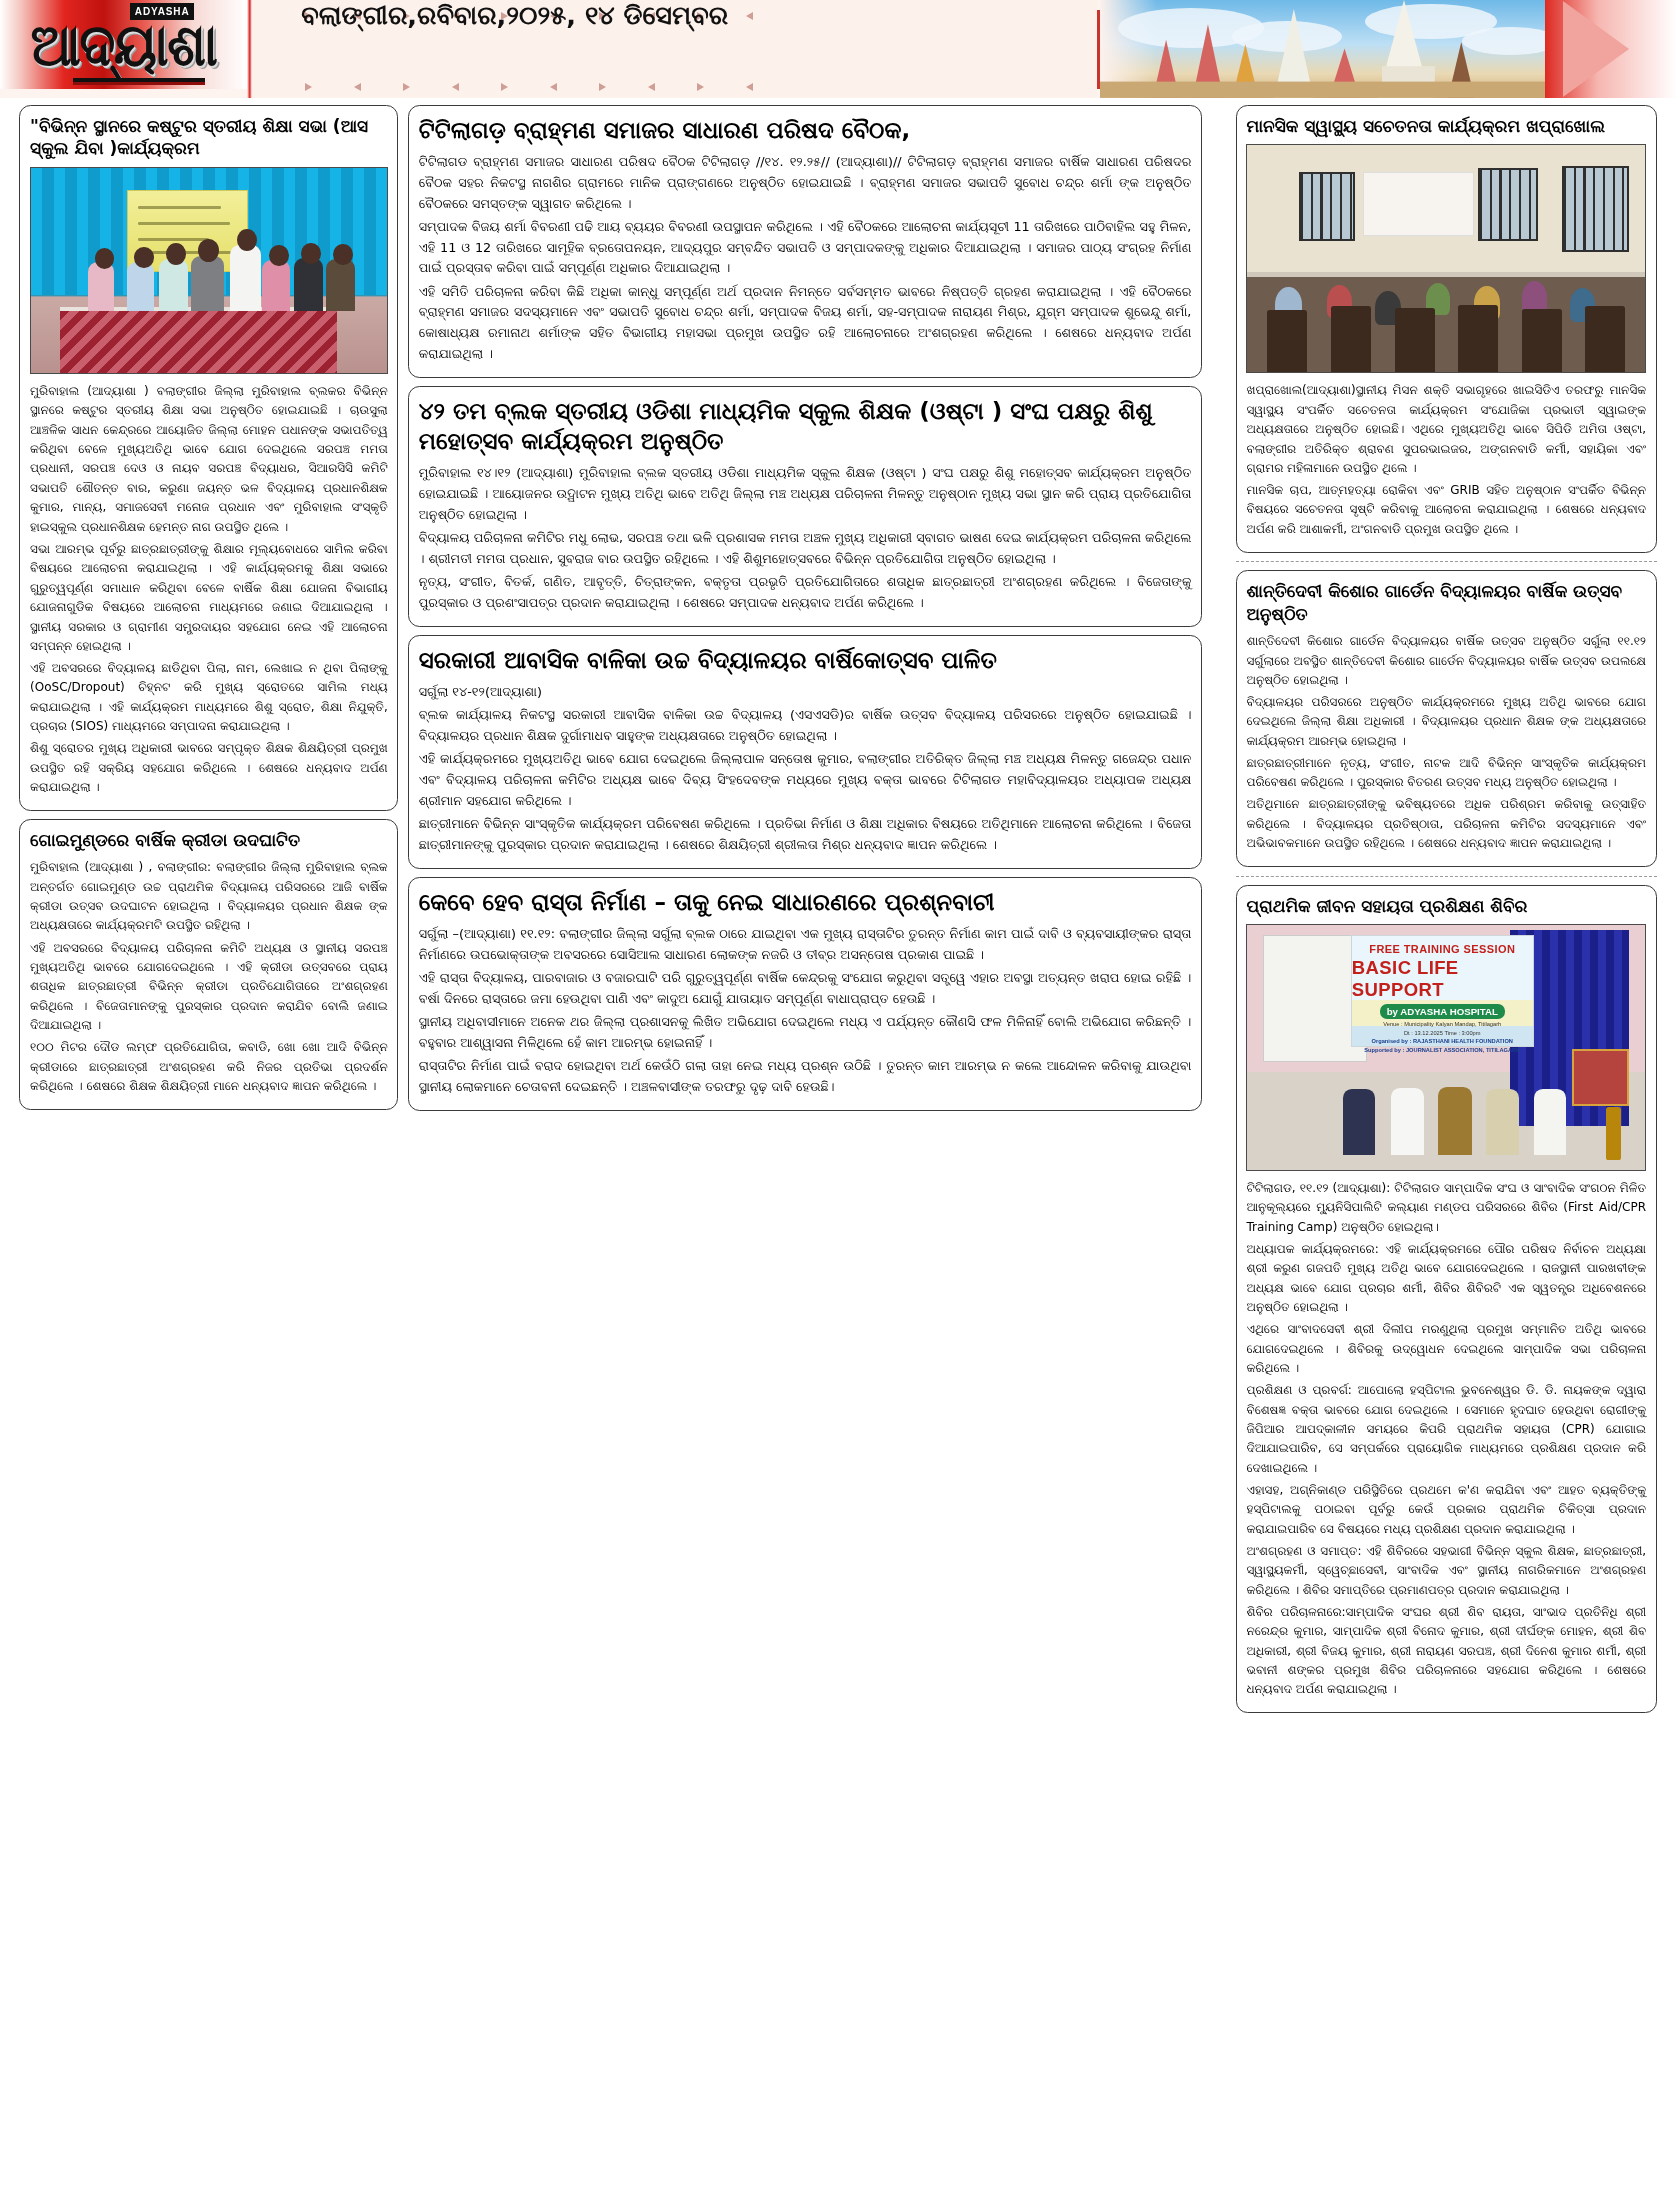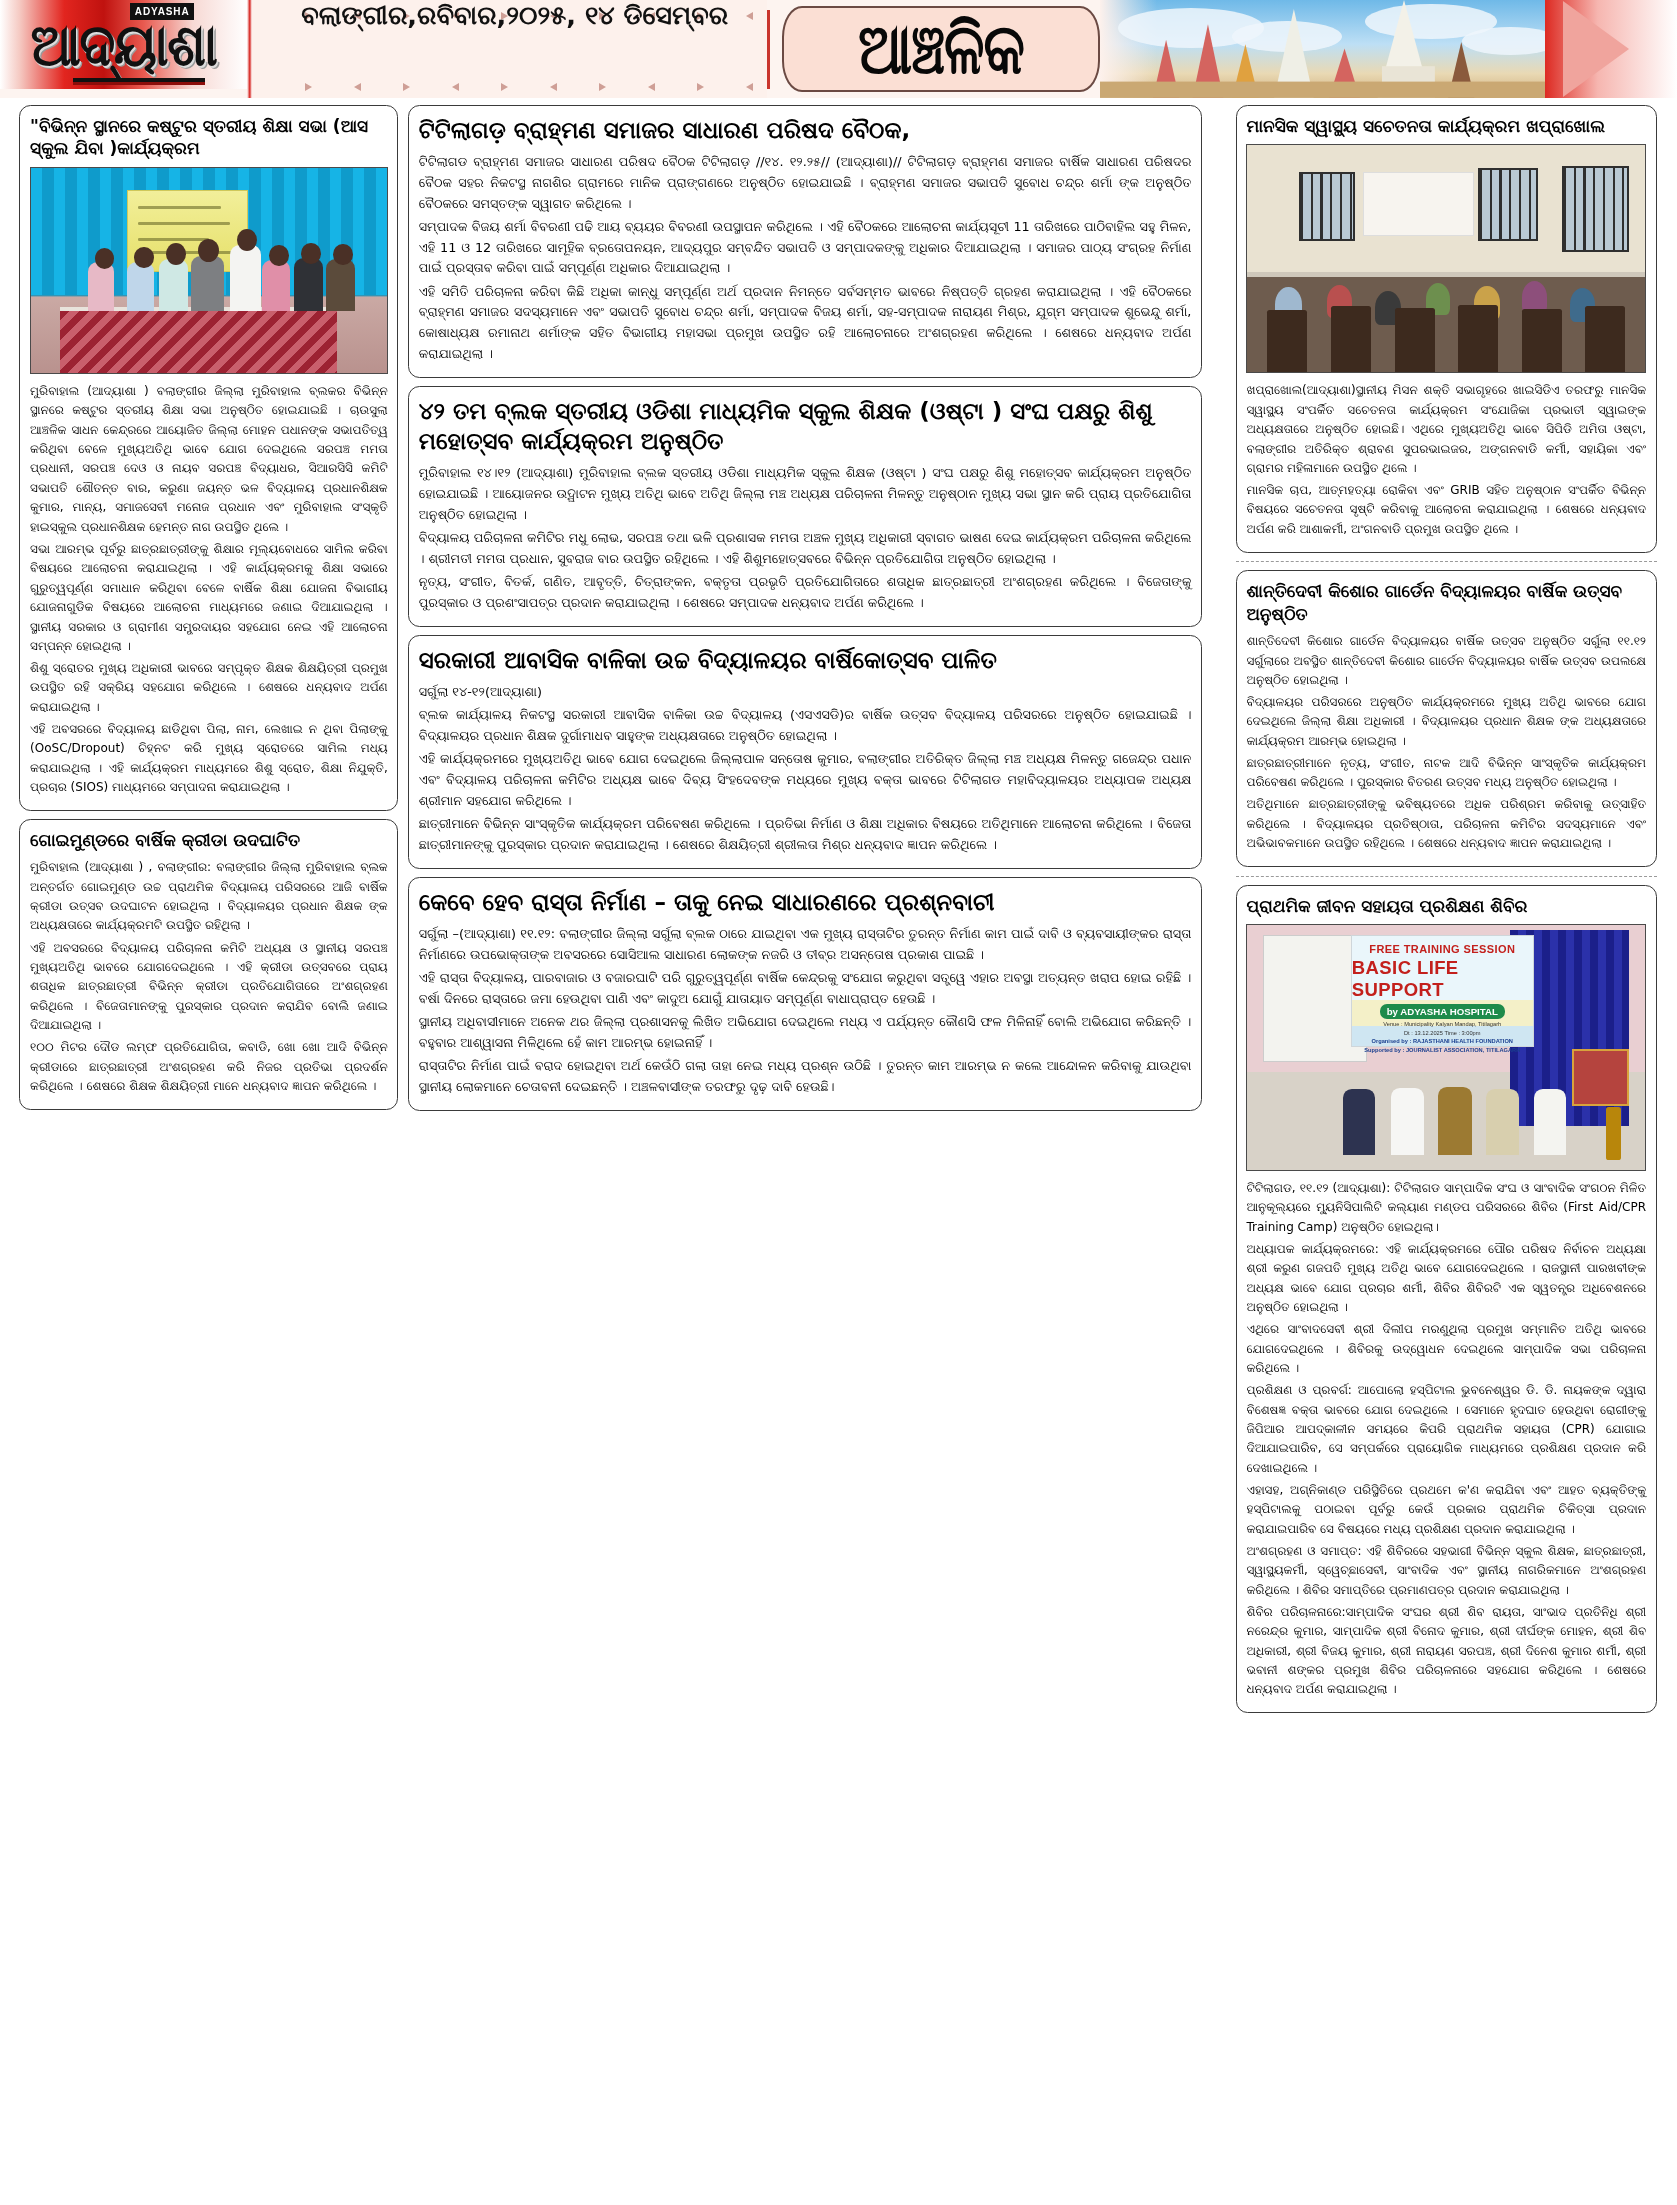--- a/index.html
+++ b/index.html
@@ -288,23 +288,20 @@
         <i class="tri"></i>
         <i class="tri rev"></i>
       <i class="tri"></i>
         <i class="tri rev"></i>
     </div>
     <span class="date-text">ବଲାଙ୍ଗୀର,ରବିବାର,୨୦୨୫, ୧୪ ଡିସେମ୍ବର</span>
   </div>
 
   <div class="plate-sep"></div>
 
-  <div class="nameplate">
-    <span class="nameplate-text">ଆଞ୍ଚଳିକ</span>
-  </div>
 
   <div class="temple">
     <span class="fade-left"></span>
     <span class="cloud c1"></span>
       <span class="cloud c2"></span>
     <span class="cloud c3"></span>
       <span class="cloud c4"></span>
     <svg width="445" height="98" style="position:absolute;bottom:0;left:0" viewBox="0 0 1010 222">
       <polygon points="120,222 150,90 180,222" fill="#d4645f"></polygon>
       <polygon points="210,222 245,55 280,222" fill="#d4645f"></polygon>
@@ -353,22 +350,22 @@
           <span class="person" style="left:65%;width:28px;height:51px;background:#e08fa8;"></span>
           <span class="head-d" style="left:67%;bottom:calc(30% + 45px);width:19.4px;height:21px;"></span>
           <span class="person" style="left:74%;width:29px;height:53px;background:#2f3136;"></span>
           <span class="head-d" style="left:76%;bottom:calc(30% + 47px);width:19.4px;height:21px;"></span>
           <span class="person" style="left:83%;width:29px;height:52px;background:#5b4b3b;"></span>
           <span class="head-d" style="left:85%;bottom:calc(30% + 46px);width:19.4px;height:21px;"></span>
         </div>
 
         <p class="body">ମୁରିବାହାଲ (ଆଦ୍ୟାଶା ) ବଲାଙ୍ଗୀର ଜିଲ୍ଲା ମୁରିବାହାଲ ବ୍ଲକର ବିଭିନ୍ନ ସ୍ଥାନରେ କଷ୍ଟୁର ସ୍ତରୀୟ ଶିକ୍ଷା ସଭା ଅନୁଷ୍ଠିତ ହୋଇଯାଇଛି । ଚାଉସୁଲା ଆଞ୍ଚଳିକ ସାଧନ କେନ୍ଦ୍ରରେ ଆୟୋଜିତ ଜିଲ୍ଲା ମୋହନ ପଧାନଙ୍କ ସଭାପତିତ୍ୱ କରିଥିବା ବେଳେ ମୁଖ୍ୟଅତିଥି ଭାବେ ଯୋଗ ଦେଇଥିଲେ ସରପଞ୍ଚ ମମତା ପ୍ରଧାନୀ, ସରପଞ୍ଚ ଦେଓ ଓ ନାୟବ ସରପଞ୍ଚ ବିଦ୍ୟାଧର, ସିଆରସିସି କମିଟି ସଭାପତି ଶୌତନ୍ତ ବାର, କରୁଣା ଜୟନ୍ତ ଭଳ ବିଦ୍ୟାଳୟ ପ୍ରଧାନଶିକ୍ଷକ କୁମାର, ମାନ୍ୟ, ସମାଜସେବୀ ମନୋଜ ପ୍ରଧାନ ଏବଂ ମୁରିବାହାଲ ସଂସ୍କୃତି ହାଇସ୍କୁଲ ପ୍ରଧାନଶିକ୍ଷକ ହେମନ୍ତ ନାଗ ଉପସ୍ଥିତ ଥିଲେ ।</p>
         <p class="body">ସଭା ଆରମ୍ଭ ପୂର୍ବରୁ ଛାତ୍ରଛାତ୍ରୀଙ୍କୁ ଶିକ୍ଷାର ମୂଲ୍ୟବୋଧରେ ସାମିଲ କରିବା ବିଷୟରେ ଆଲୋଚନା କରାଯାଇଥିଲା । ଏହି କାର୍ଯ୍ୟକ୍ରମକୁ ଶିକ୍ଷା ସଭାରେ ଗୁରୁତ୍ୱପୂର୍ଣ୍ଣ ସମାଧାନ କରିଥିବା ବେଳେ ବାର୍ଷିକ ଶିକ୍ଷା ଯୋଜନା ବିଭାଗୀୟ ଯୋଜନାଗୁଡିକ ବିଷୟରେ ଆଲୋଚନା ମାଧ୍ୟମରେ ଜଣାଇ ଦିଆଯାଇଥିଲା । ସ୍ଥାନୀୟ ସରକାର ଓ ଗ୍ରାମୀଣ ସମ୍ପ୍ରଦାୟର ସହଯୋଗ ନେଇ ଏହି ଆଲୋଚନା ସମ୍ପନ୍ନ ହୋଇଥିଲା ।</p>
+        <p class="body">ଏହି ଅବସରରେ ବିଦ୍ୟାଳୟ ଛାଡିଥିବା ପିଲା, ନାମ, ଲେଖାଇ ନ ଥିବା ପିଲାଙ୍କୁ (OoSC/Dropout) ଚିହ୍ନଟ କରି ମୁଖ୍ୟ ସ୍ରୋତରେ ସାମିଲ ମଧ୍ୟ କରାଯାଇଥିଲା । ଏହି କାର୍ଯ୍ୟକ୍ରମ ମାଧ୍ୟମରେ ଶିଶୁ ସ୍ରୋତ, ଶିକ୍ଷା ନିଯୁକ୍ତି, ପ୍ରଚାର (SIOS) ମାଧ୍ୟମରେ ସମ୍ପାଦନା କରାଯାଇଥିଲା ।</p>
         <p class="body">ଶିଶୁ ସ୍ରୋତର ମୁଖ୍ୟ ଅଧିକାରୀ ଭାବରେ ସମ୍ପୃକ୍ତ ଶିକ୍ଷକ ଶିକ୍ଷୟିତ୍ରୀ ପ୍ରମୁଖ ଉପସ୍ଥିତ ରହି ସକ୍ରିୟ ସହଯୋଗ କରିଥିଲେ । ଶେଷରେ ଧନ୍ୟବାଦ ଅର୍ପଣ କରାଯାଇଥିଲା ।</p>
-        <p class="body">ଏହି ଅବସରରେ ବିଦ୍ୟାଳୟ ଛାଡିଥିବା ପିଲା, ନାମ, ଲେଖାଇ ନ ଥିବା ପିଲାଙ୍କୁ (OoSC/Dropout) ଚିହ୍ନଟ କରି ମୁଖ୍ୟ ସ୍ରୋତରେ ସାମିଲ ମଧ୍ୟ କରାଯାଇଥିଲା । ଏହି କାର୍ଯ୍ୟକ୍ରମ ମାଧ୍ୟମରେ ଶିଶୁ ସ୍ରୋତ, ଶିକ୍ଷା ନିଯୁକ୍ତି, ପ୍ରଚାର (SIOS) ମାଧ୍ୟମରେ ସମ୍ପାଦନା କରାଯାଇଥିଲା ।</p>
       </article>
 
       <article class="box">
         <h1 class="head">ଗୋଇମୁଣ୍ଡରେ ବାର୍ଷିକ କ୍ରୀଡା ଉଦଘାଟିତ</h1>
         <p class="body">ମୁରିବାହାଲ (ଆଦ୍ୟାଶା ) , ବଲାଙ୍ଗୀର: ବଲାଙ୍ଗୀର ଜିଲ୍ଲା ମୁରିବାହାଲ ବ୍ଲକ ଅନ୍ତର୍ଗତ ଗୋଇମୁଣ୍ଡ ଉଚ୍ଚ ପ୍ରାଥମିକ ବିଦ୍ୟାଳୟ ପରିସରରେ ଆଜି ବାର୍ଷିକ କ୍ରୀଡା ଉତ୍ସବ ଉଦଘାଟନ ହୋଇଥିଲା । ବିଦ୍ୟାଳୟର ପ୍ରଧାନ ଶିକ୍ଷକ ଙ୍କ ଅଧ୍ୟକ୍ଷତାରେ କାର୍ଯ୍ୟକ୍ରମଟି ଉପସ୍ଥିତ ରହିଥିଲା ।</p>
         <p class="body">ଏହି ଅବସରରେ ବିଦ୍ୟାଳୟ ପରିଚାଳନା କମିଟି ଅଧ୍ୟକ୍ଷ ଓ ସ୍ଥାନୀୟ ସରପଞ୍ଚ ମୁଖ୍ୟଅତିଥି ଭାବରେ ଯୋଗଦେଇଥିଲେ । ଏହି କ୍ରୀଡା ଉତ୍ସବରେ ପ୍ରାୟ ଶତାଧିକ ଛାତ୍ରଛାତ୍ରୀ ବିଭିନ୍ନ କ୍ରୀଡା ପ୍ରତିଯୋଗିତାରେ ଅଂଶଗ୍ରହଣ କରିଥିଲେ । ବିଜେତାମାନଙ୍କୁ ପୁରସ୍କାର ପ୍ରଦାନ କରାଯିବ ବୋଲି ଜଣାଇ ଦିଆଯାଇଥିଲା ।</p>
         <p class="body">୧୦୦ ମିଟର ଦୌଡ ଲମ୍ଫ ପ୍ରତିଯୋଗିତା, କବାଡି, ଖୋ ଖୋ ଆଦି ବିଭିନ୍ନ କ୍ରୀଡାରେ ଛାତ୍ରଛାତ୍ରୀ ଅଂଶଗ୍ରହଣ କରି ନିଜର ପ୍ରତିଭା ପ୍ରଦର୍ଶନ କରିଥିଲେ । ଶେଷରେ ଶିକ୍ଷକ ଶିକ୍ଷୟିତ୍ରୀ ମାନେ ଧନ୍ୟବାଦ ଜ୍ଞାପନ କରିଥିଲେ ।</p>
       </article>
 
     </section>

